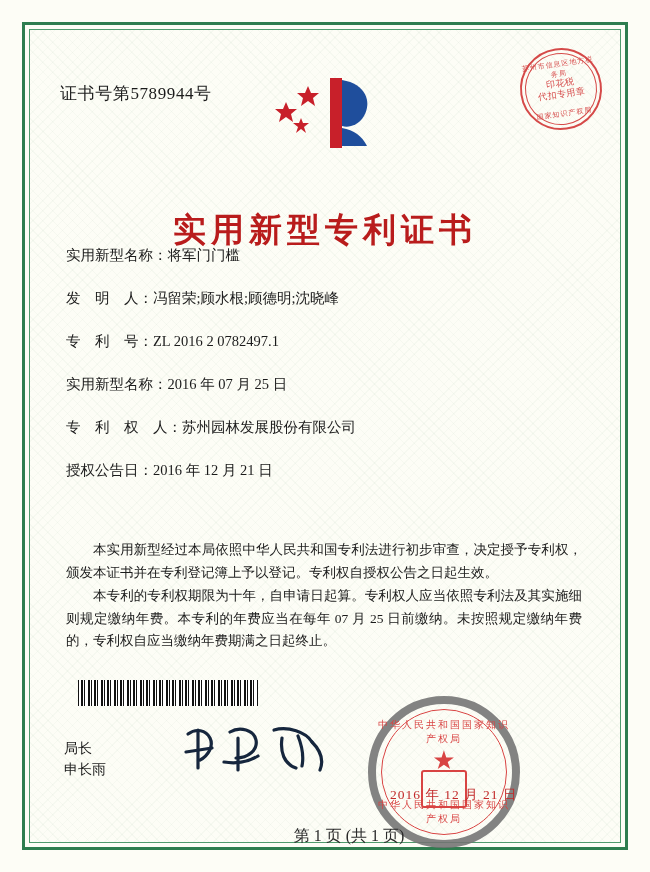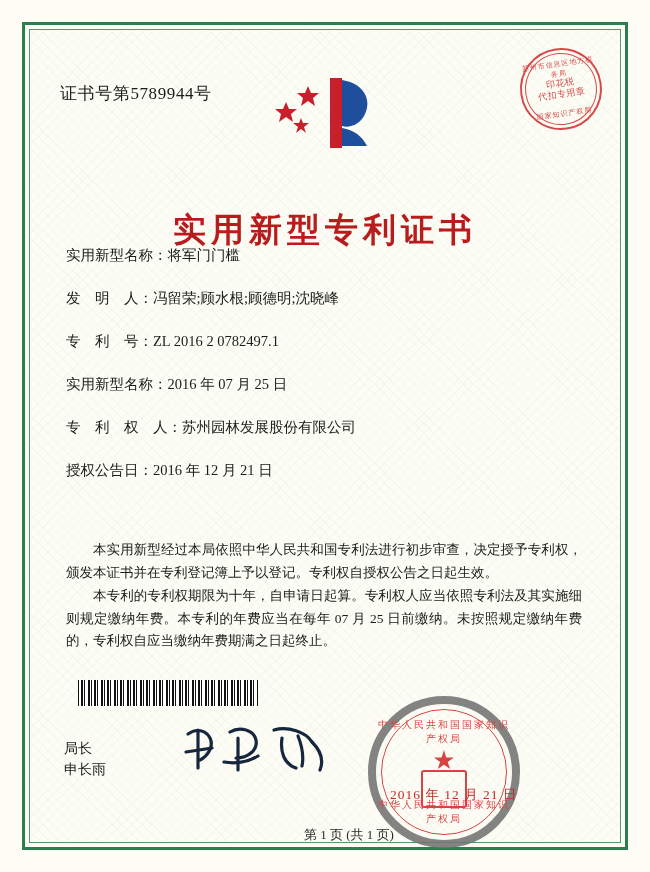--- a/index.html
+++ b/index.html
@@ -255,21 +255,21 @@
     color: #c22a2a;
     letter-spacing: 1px;
   }
 
   
   .footer {
     position: absolute;
     left: 0; right: 0;
     top: 826px;
     text-align: center;
-    font-size: 13px;
+    font-size: 16px;
     color: #2a2a2a;
     padding-left: 48px;
   }
 </style>
 </head>
 <body>
 
 <div class="certificate">
 
   <div class="border-outer"></div>

